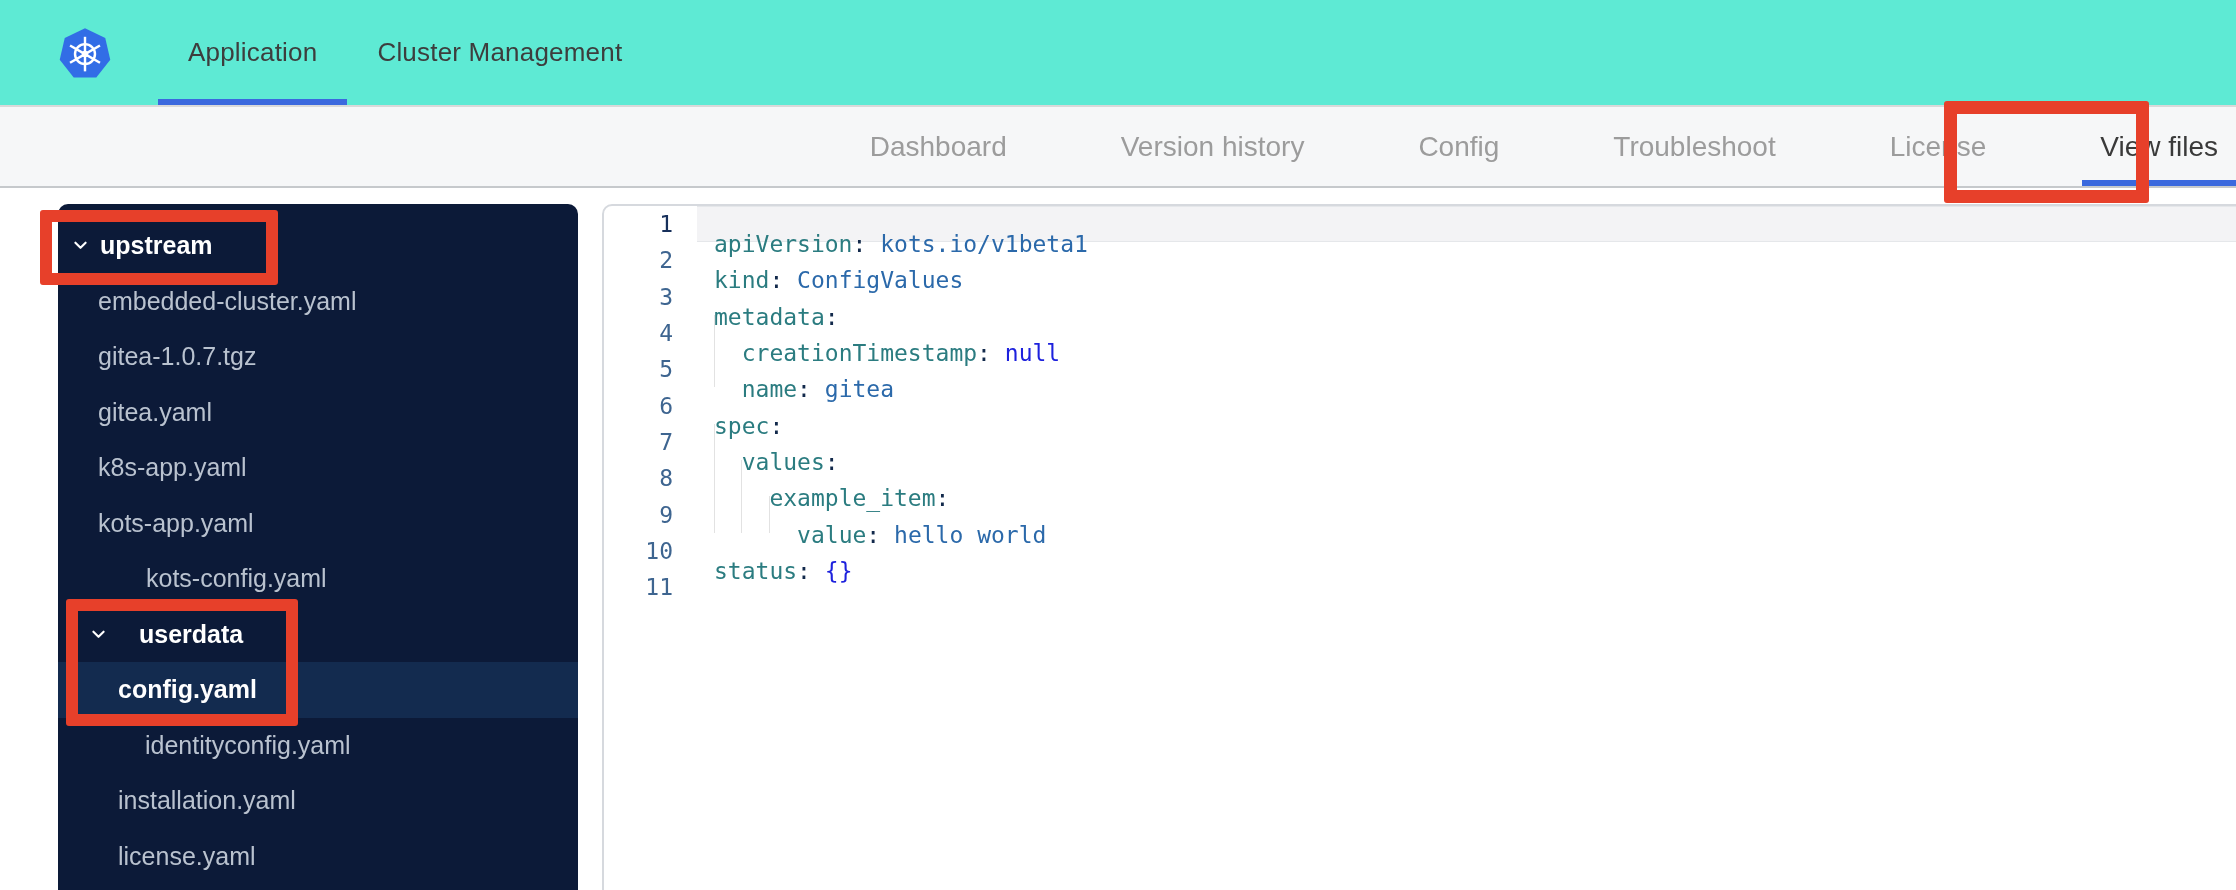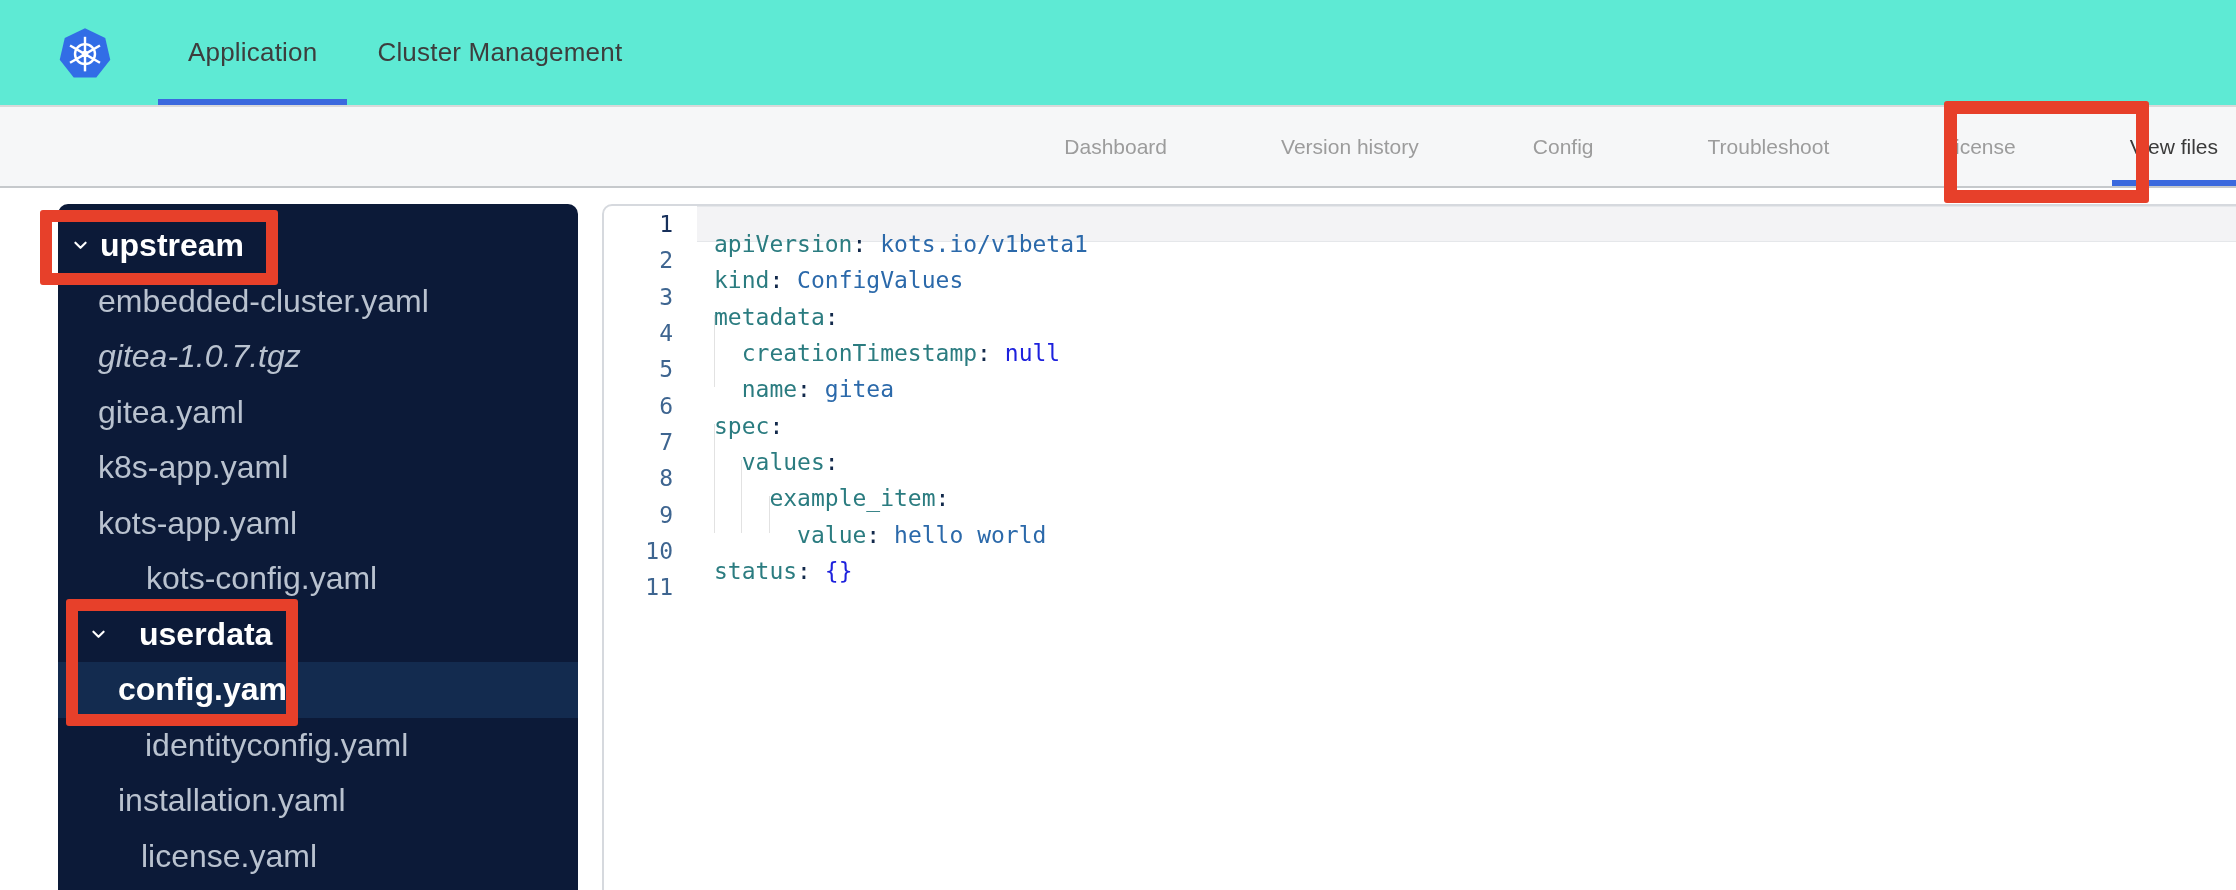--- a/index.html
+++ b/index.html
@@ -33,35 +33,35 @@
     content:"";position:absolute;left:0;right:0;bottom:0;height:6px;background:var(--accent);
   }
   
   .subnav{
     position:absolute;top:107px;left:0;width:2236px;height:79px;background:#f6f7f8;
     border-bottom:2px solid #c6c9cc;box-sizing:content-box;
     display:flex;justify-content:flex-end;gap:78px;padding-right:102px;
   }
   .ntab{
     position:relative;display:flex;align-items:center;padding:16px 18px;
-    font-size:21px;color:#9c9c9c;
+    font-size:28px;color:#9c9c9c;
   }
   .ntab.active{color:#3a3a3a;}
   .ntab.active::after{
     content:"";position:absolute;left:0;right:0;bottom:0;height:6px;background:var(--accent);
   }
   
   .tree{
     position:absolute;left:58px;top:204px;width:520px;height:686px;
     background:var(--side-bg);border-radius:10px 10px 0 0;
     padding-top:14px;box-sizing:border-box;
   }
   .trow{
     height:55.5px;display:flex;align-items:center;
-    font-size:32px;color:#b9c2cf;box-sizing:border-box;white-space:nowrap;
+    font-size:25px;color:#b9c2cf;box-sizing:border-box;white-space:nowrap;
   }
   .trow.folder{color:#fff;font-weight:700;}
   .trow.selected{background:var(--side-sel);color:#fff;font-weight:700;}
   .chev{width:17px;height:17px;margin-right:11px;flex:none;}
   
   .editor{
     position:absolute;left:602px;top:204px;width:1650px;height:700px;background:#fff;
     border:2px solid #d6d9de;border-radius:10px 0 0 0;box-sizing:border-box;overflow:hidden;
   }
   .crow{
@@ -132,21 +132,21 @@
     <aside class="tree" id="tree">
         <div class="trow folder" style="padding-left: 14px;">
           <svg class="chev" viewBox="0 0 16 16">
             <path d="M3.2 5.4 L8 10.2 L12.8 5.4" fill="none" stroke="#fff" stroke-width="2" stroke-linecap="round" stroke-linejoin="round"></path>
           </svg>
           <span>upstream</span>
         </div>
         <div class="trow" style="padding-left: 40px;">
           <span>embedded-cluster.yaml</span>
         </div>
-        <div class="trow" style="padding-left: 40px; font-style: italic;">
+        <div class="trow" style="padding-left: 40px;">
           <span>gitea-1.0.7.tgz</span>
         </div>
         <div class="trow" style="padding-left: 40px;">
           <span>gitea.yaml</span>
         </div>
         <div class="trow" style="padding-left: 40px;">
           <span>k8s-app.yaml</span>
         </div>
         <div class="trow" style="padding-left: 40px;">
           <span>kots-app.yaml</span>
@@ -162,21 +162,21 @@
         </div>
         <div class="trow selected" style="padding-left: 60px;">
           <span>config.yaml</span>
         </div>
         <div class="trow" style="padding-left: 60px; margin-left: 27px;">
           <span>identityconfig.yaml</span>
         </div>
         <div class="trow" style="padding-left: 60px;">
           <span>installation.yaml</span>
         </div>
-        <div class="trow" style="padding-left: 60px; margin-left: 23px;">
+        <div class="trow" style="padding-left: 60px;">
           <span>license.yaml</span>
         </div>
       </aside>
     <section class="editor">
       <div id="code" class="code">
           <div class="crow current">
             <span class="gut">1</span>
             <div class="lcw">
               <span class="ltext"><span class="c-key">apiVersion</span><span class="c-punct">:</span><span class="c-val"> kots.io/v1beta1</span></span>
             </div>

